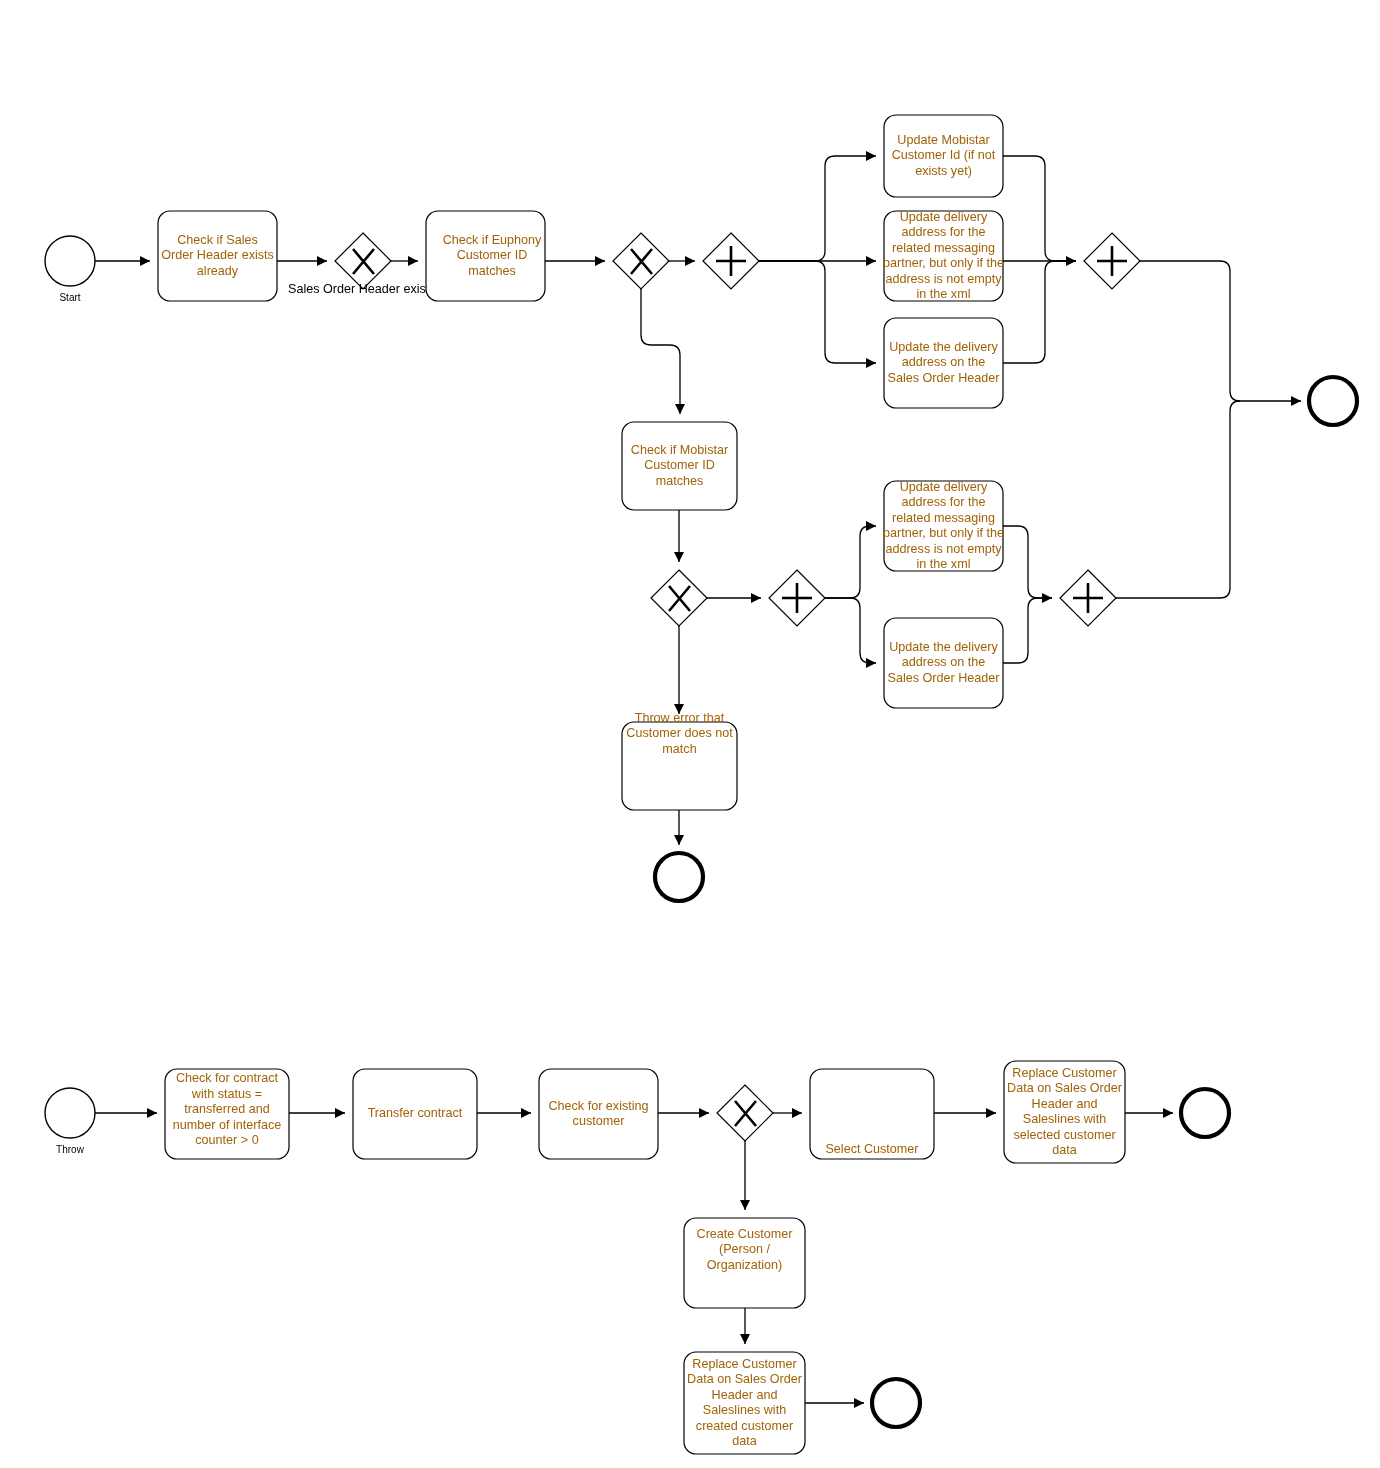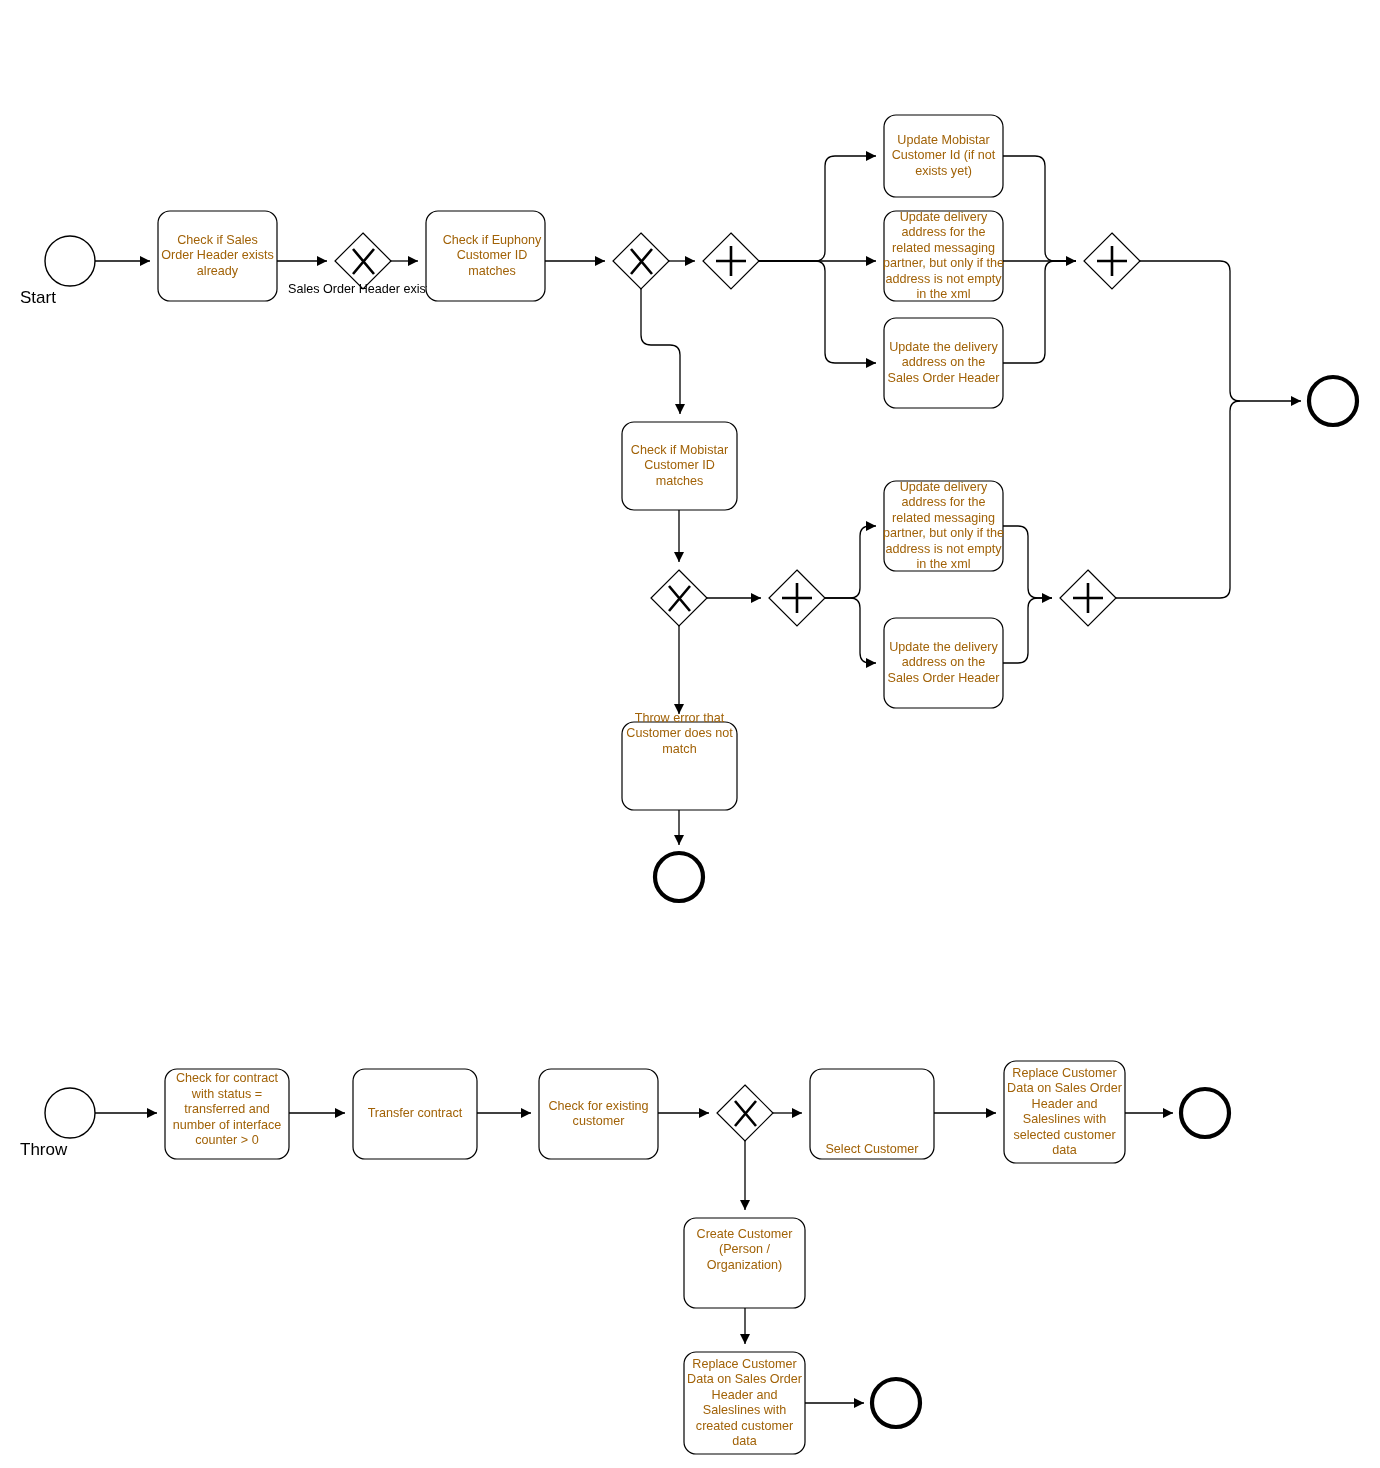--- a/index.html
+++ b/index.html
@@ -62,21 +62,22 @@
     text-align: center;
     font-size: 12.6px;
     line-height: 15.5px;
     color: #a16207;
     pointer-events: none;
     box-sizing: border-box;
     padding: 0 2px;
   }
   .event-label {
     position: absolute;
-    font-size: 17px;
+    text-align: center;
+    font-size: 10px;
     line-height: 15px;
     color: #000000;
   }
   .flow-label {
     position: absolute;
     font-size: 12.6px;
     line-height: 15px;
     color: #000000;
     white-space: nowrap;
     overflow: hidden;

